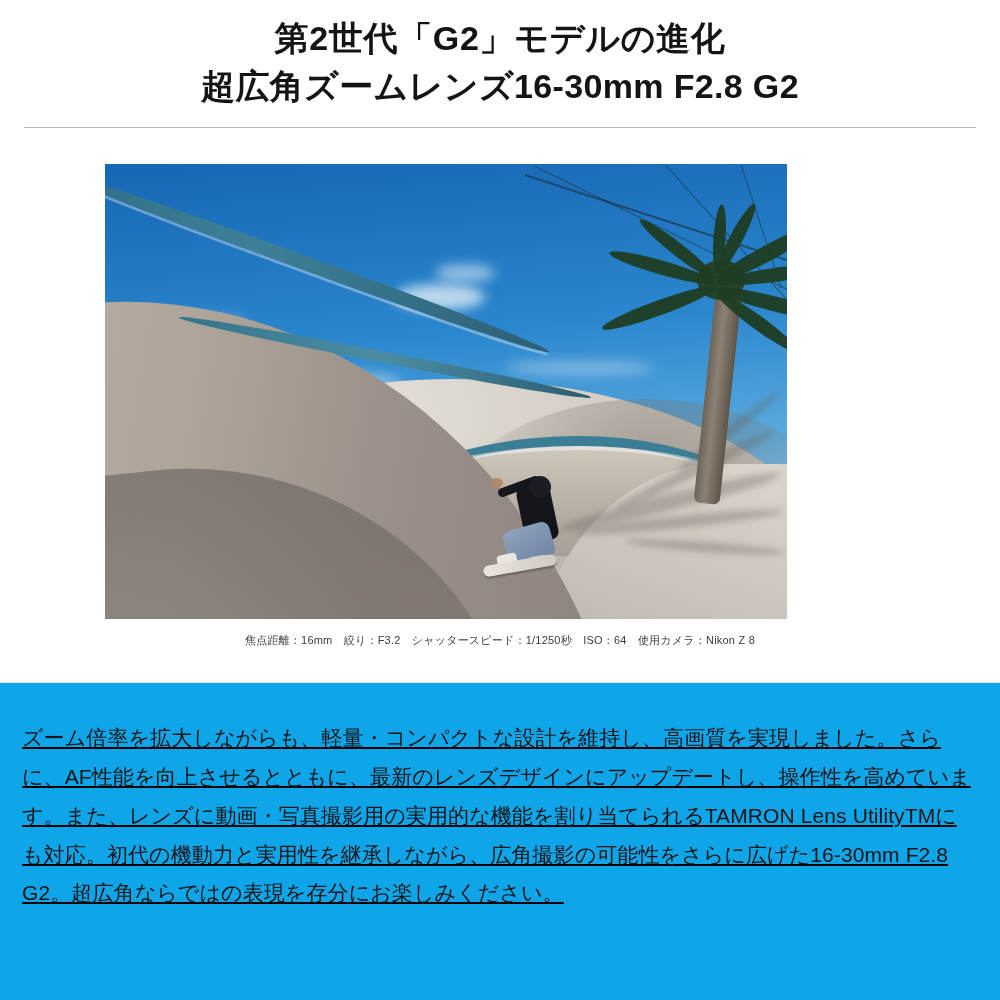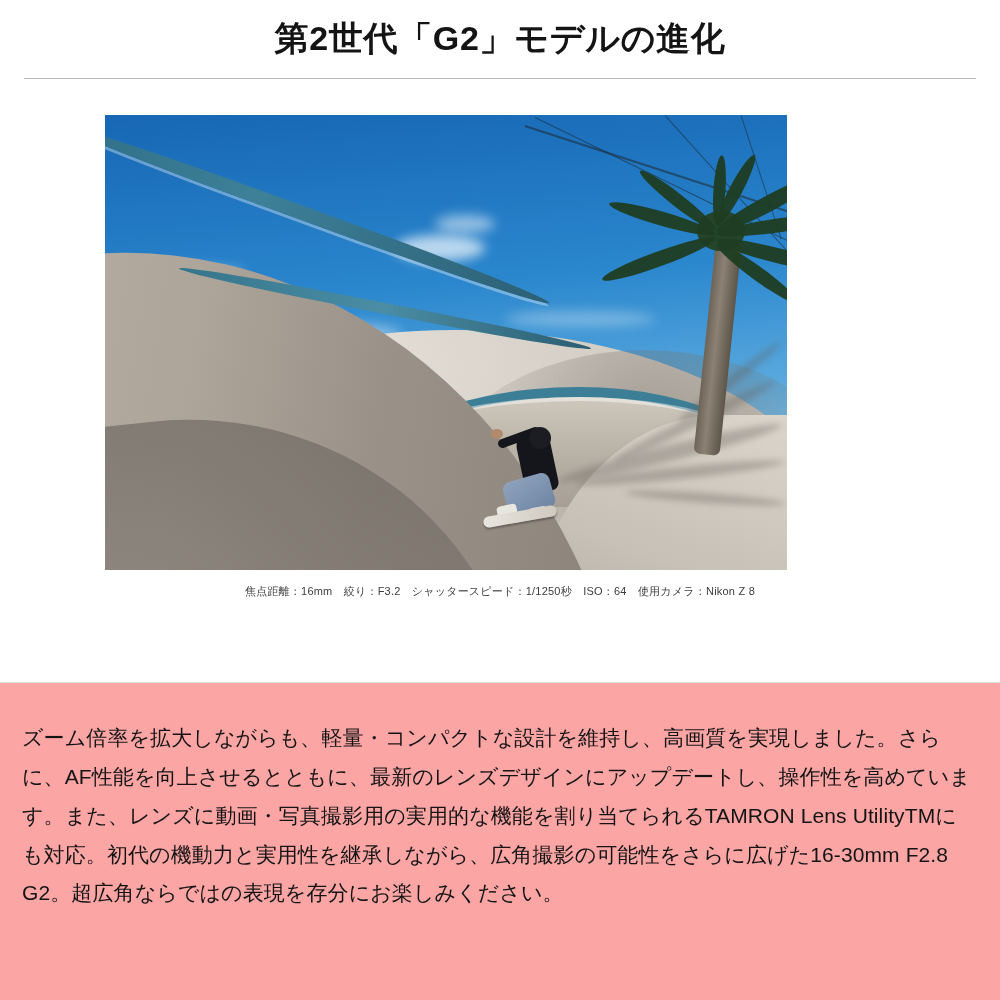--- a/index.html
+++ b/index.html
@@ -301,39 +301,41 @@
     letter-spacing: 0.02em;
   }
 
   
   .desc-panel {
     position: absolute;
     left: 0;
     bottom: 0;
     width: 1000px;
     height: 318px;
-    background: #fca5a5;
+    background: #0ea5e9;
     border-top: 1px solid #e2e2e2;
+    text-decoration: underline;
   }
   .desc-text {
     padding: 36px 22px 0 22px;
     font-size: 21px;
     line-height: 1.85;
     color: #141414;
     letter-spacing: 0.005em;
   }
   .desc-text p { margin: 0; }
 </style>
 </head>
 <body>
 
 <div id="page">
 
   <div class="title-block">
     <div class="title-line">第2世代「G2」モデルの進化</div>
+    <div class="title-line second">超広角ズームレンズ16-30mm F2.8 G2</div>
     <div class="title-rule"></div>
   </div>
 
   <div class="photo-wrap">
     <div class="photo">
       <div class="sky"></div>
 
       <div class="cloud c1"></div>
       <div class="cloud c2"></div>
       <div class="cloud c3"></div>

